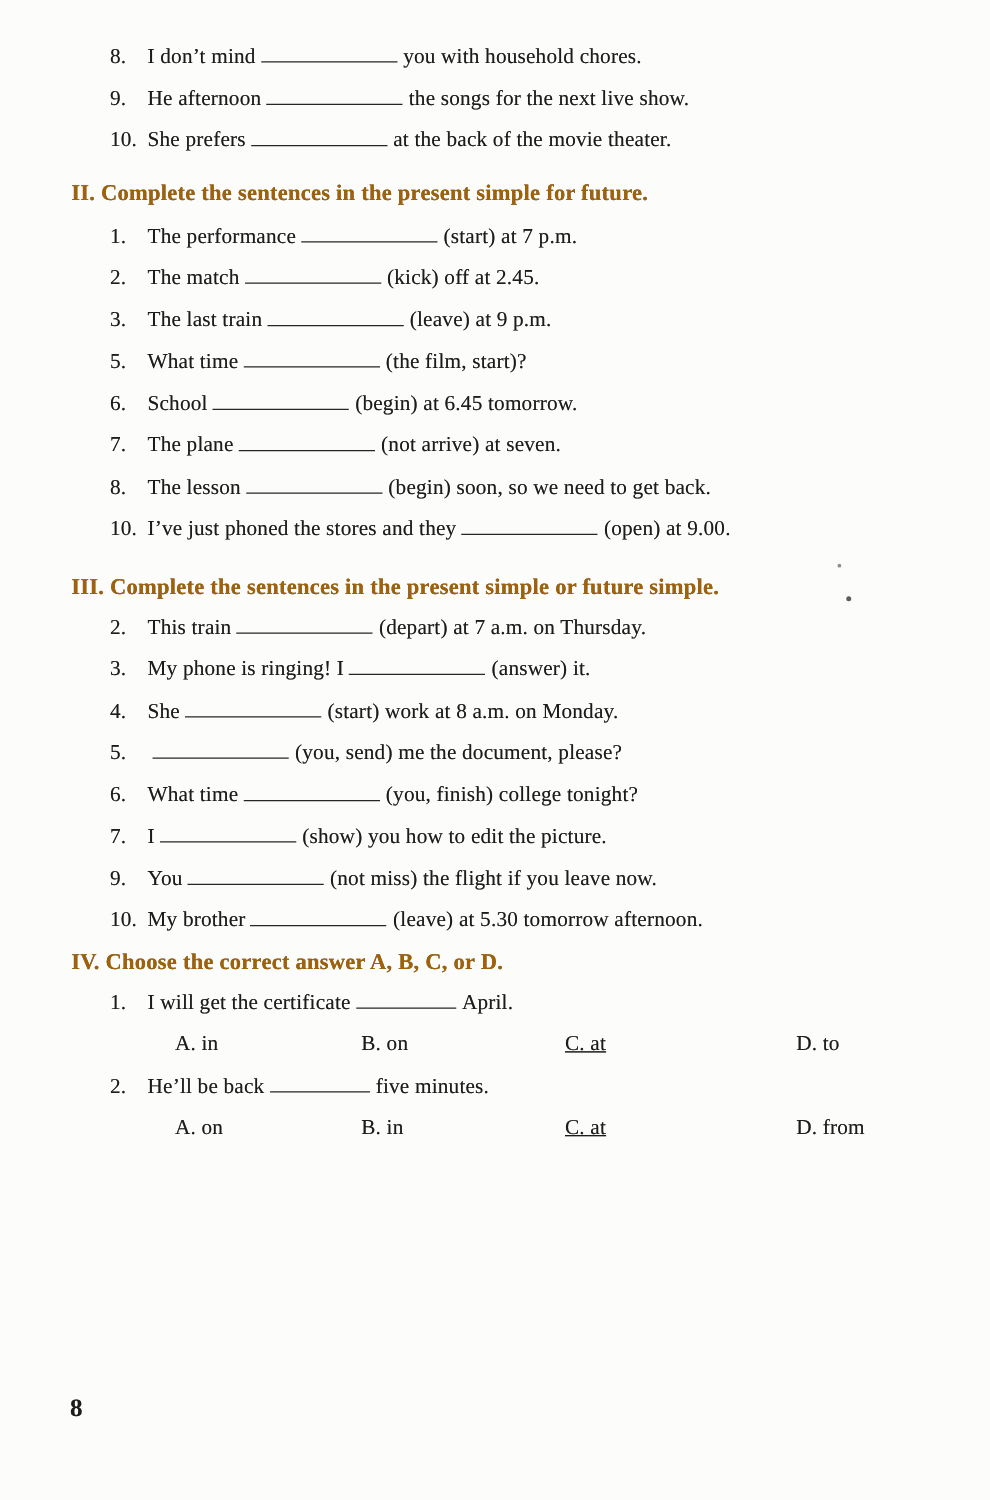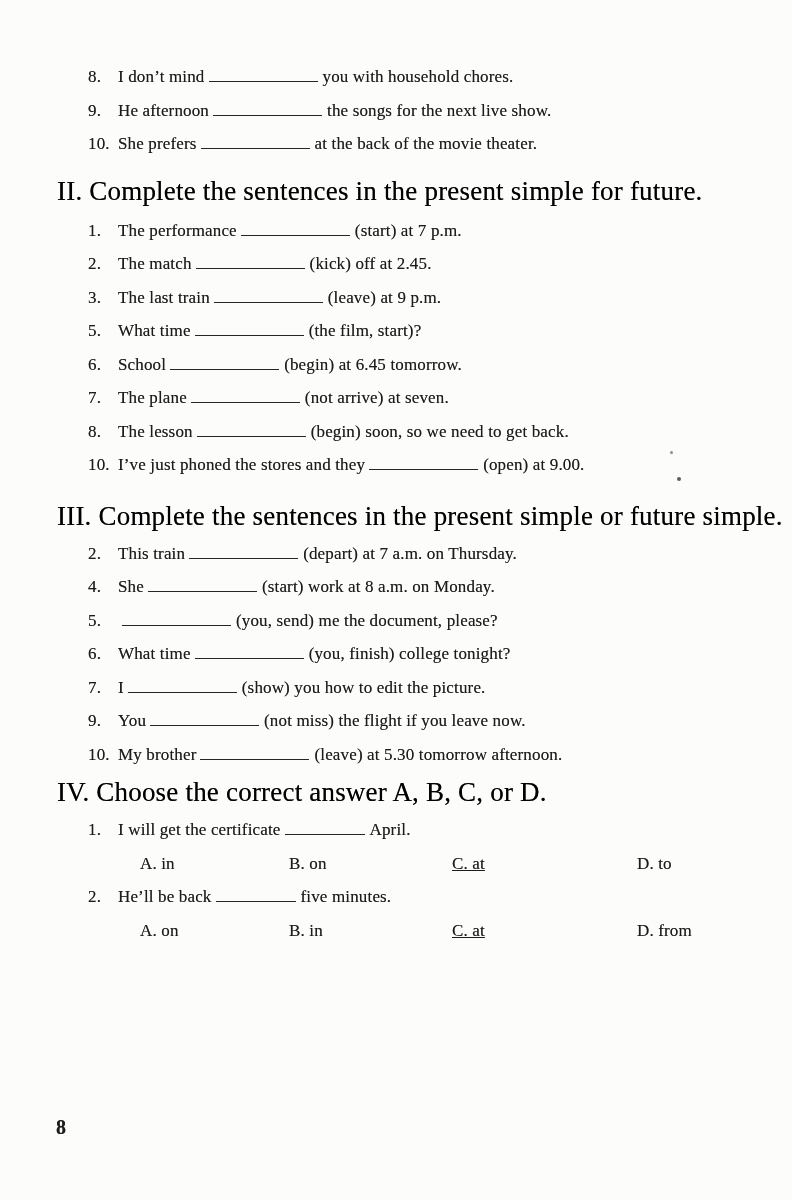--- a/index.html
+++ b/index.html
@@ -9,37 +9,37 @@
     margin:0 auto;
     background:#fcfcfb;
     color:#1c1c1c;
     font-family:"Liberation Serif","DejaVu Serif",serif;
     font-size:17px;
     letter-spacing:.15px;
     overflow:hidden;
     text-shadow:0 0 .4px rgba(20,20,20,.55);
   }
   .list{padding-left:88px;}
-  #intro-list{padding-top:60px;}
+  #intro-list{padding-top:28px;}
   .item{line-height:33.5px;white-space:nowrap;}
   .num{display:inline-block;width:30px;}
   .blank{
     display:inline-block;
     height:13px;
     border-bottom:1.6px solid #262626;
     margin:0 5px 0 4px;
     vertical-align:baseline;
   }
   .blank.std{width:109px;}
   .blank.short{width:80px;}
   h2.sec-title{
-    font-size:27px;
-    font-weight:normal;
+    font-size:18px;
+    font-weight:bold;
     letter-spacing:.2px;
-    color:#000000;
+    color:#a16207;
     text-shadow:0 0 .5px rgba(0,0,0,.6);
   }
   h2.s2{margin:15px 0 7px 57px;}
   h2.s3{margin:19px 0 5px 57px;}
   h2.s4{margin:6px 0 5px 57px;}
   .options{line-height:33.5px;margin-left:52px;white-space:nowrap;}
   .opt{display:inline-block;}
   .opt.o0{width:149px;}
   .opt.o1{width:163px;}
   .opt.o2{width:185px;text-decoration:underline;}
@@ -71,20 +71,21 @@
       <div class="item"><span class="num">5.</span><span class="txt">What time</span><span class="blank std"></span><span class="txt">(the film, start)?</span></div>
       <div class="item"><span class="num">6.</span><span class="txt">School</span><span class="blank std"></span><span class="txt">(begin) at 6.45 tomorrow.</span></div>
       <div class="item"><span class="num">7.</span><span class="txt">The plane</span><span class="blank std"></span><span class="txt">(not arrive) at seven.</span></div>
       <div class="item"><span class="num">8.</span><span class="txt">The lesson</span><span class="blank std"></span><span class="txt">(begin) soon, so we need to get back.</span></div>
       <div class="item"><span class="num">10.</span><span class="txt">I’ve just phoned the stores and they</span><span class="blank std"></span><span class="txt">(open) at 9.00.</span></div>
     </div>
 
   <h2 class="sec-title s3">III. Complete the sentences in the present simple or future simple.</h2>
   <div id="sec1" class="list">
       <div class="item"><span class="num">2.</span><span class="txt">This train</span><span class="blank std"></span><span class="txt">(depart) at 7 a.m. on Thursday.</span></div>
+      <div class="item"><span class="num">3.</span><span class="txt">My phone is ringing! I</span><span class="blank std"></span><span class="txt">(answer) it.</span></div>
       <div class="item"><span class="num">4.</span><span class="txt">She</span><span class="blank std"></span><span class="txt">(start) work at 8 a.m. on Monday.</span></div>
       <div class="item"><span class="num">5.</span><span class="blank std"></span><span class="txt">(you, send) me the document, please?</span></div>
       <div class="item"><span class="num">6.</span><span class="txt">What time</span><span class="blank std"></span><span class="txt">(you, finish) college tonight?</span></div>
       <div class="item"><span class="num">7.</span><span class="txt">I</span><span class="blank std"></span><span class="txt">(show) you how to edit the picture.</span></div>
       <div class="item"><span class="num">9.</span><span class="txt">You</span><span class="blank std"></span><span class="txt">(not miss) the flight if you leave now.</span></div>
       <div class="item"><span class="num">10.</span><span class="txt">My brother</span><span class="blank std"></span><span class="txt">(leave) at 5.30 tomorrow afternoon.</span></div>
     </div>
 
   <h2 class="sec-title s4">IV. Choose the correct answer A, B, C, or D.</h2>
   <div id="mcq" class="list">

